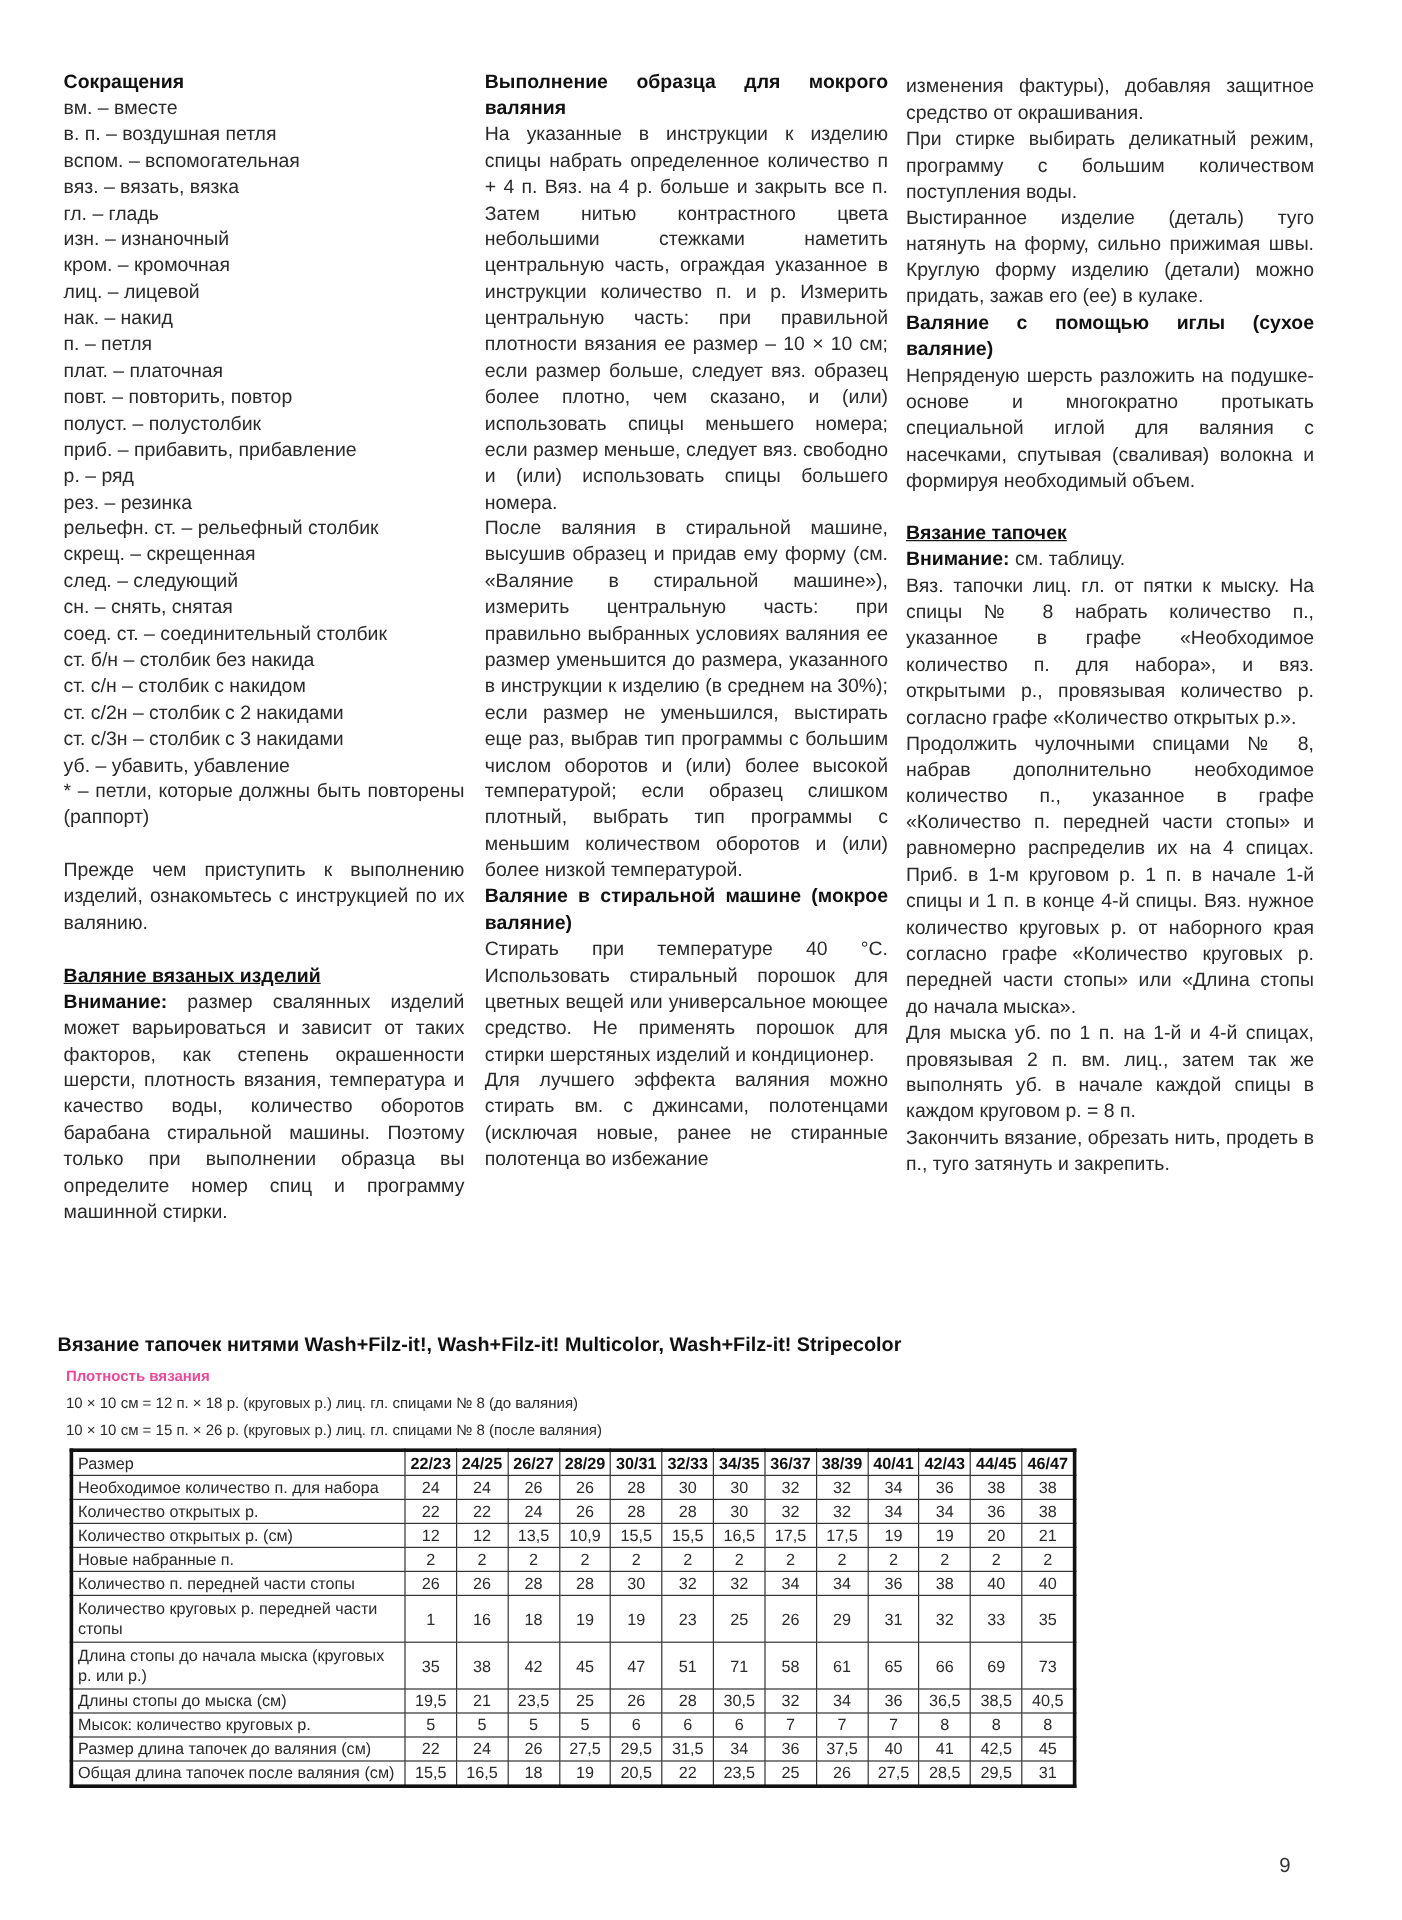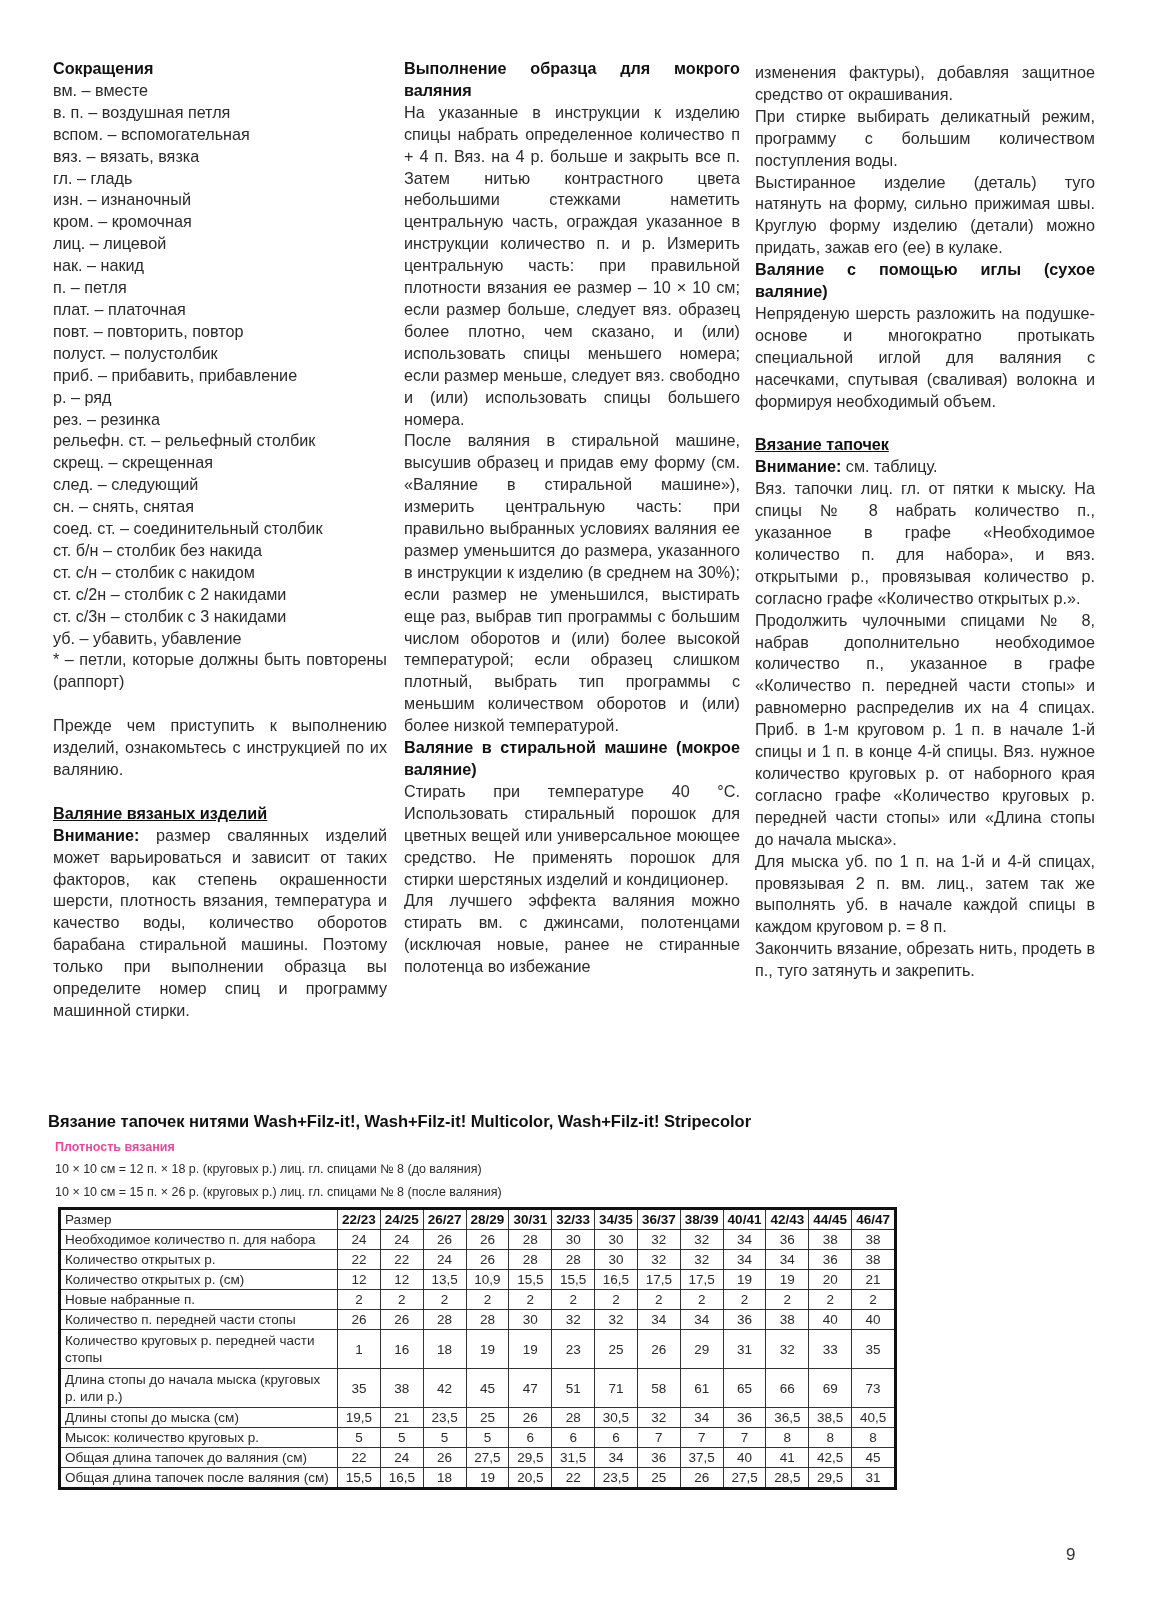--- a/index.html
+++ b/index.html
@@ -276,21 +276,21 @@
         <td>6</td>
         <td>6</td>
         <td>7</td>
         <td>7</td>
         <td>7</td>
         <td>8</td>
         <td>8</td>
         <td>8</td>
       </tr>
       <tr>
-        <td class="lbl">Общая длина тапочек до валяния (см)</td>
+        <td class="lbl">Размер длина тапочек до валяния (см)</td>
         <td>22</td>
         <td>24</td>
         <td>26</td>
         <td>27,5</td>
         <td>29,5</td>
         <td>31,5</td>
         <td>34</td>
         <td>36</td>
         <td>37,5</td>
         <td>40</td>

